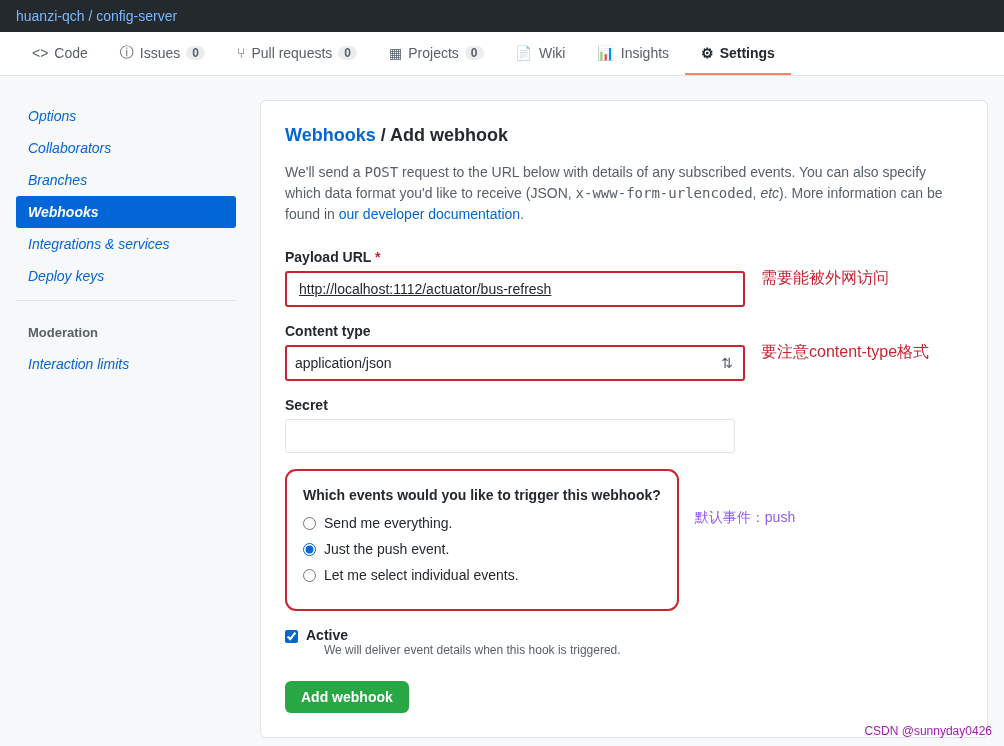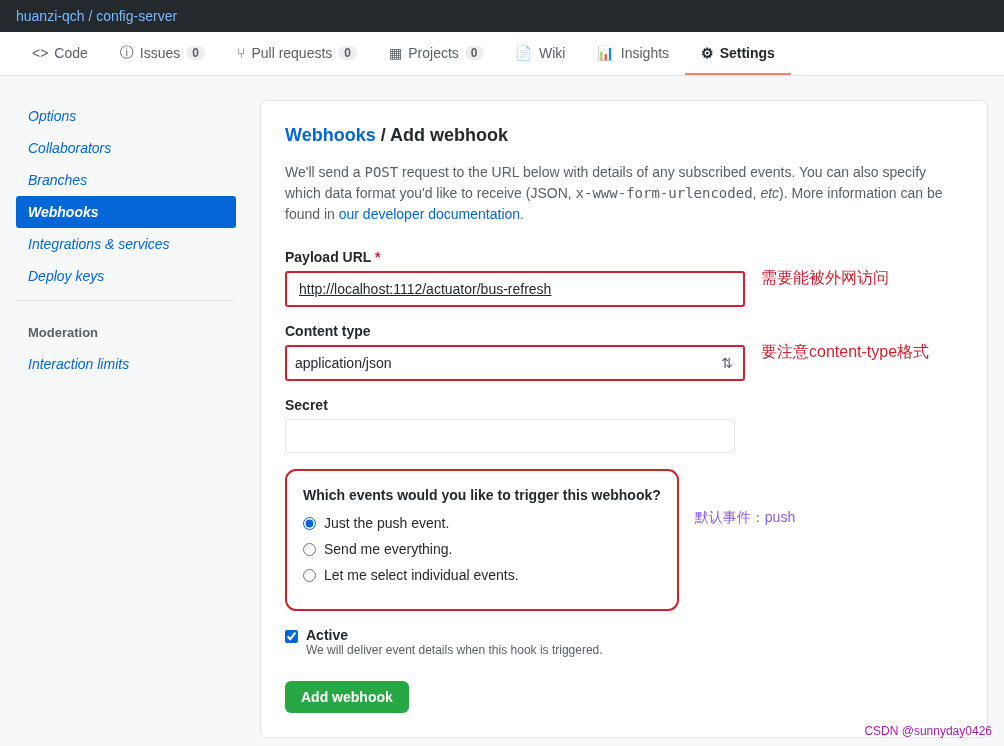--- a/index.html
+++ b/index.html
@@ -237,20 +237,21 @@
       margin-top: 3px;
       accent-color: #0366d6;
     }
     .active-label {
       font-weight: 600;
       font-size: 14px;
     }
     .active-desc {
       font-size: 12px;
       color: #586069;
+      margin-left: 18px;
     }
 
     
     .btn-green {
       background: #28a745;
       color: #fff;
       border: none;
       border-radius: 6px;
       padding: 8px 16px;
       font-size: 14px;
@@ -396,26 +397,26 @@
     <div class="form-group">
       <label class="form-label">Secret</label>
       <input type="text" class="input-field" style="max-width: 450px;">
     </div>
 
     
     <div class="events-row">
       <div class="events-box">
         <div class="events-title">Which events would you like to trigger this webhook?</div>
         <label class="radio-option">
+          <input type="radio" name="events" style="">
+          <span>Send me everything.</span>
+        </label>
+        <label class="radio-option">
           <input type="radio" name="events" checked="" style="">
           <span>Just the push event.</span>
-        </label>
-        <label class="radio-option">
-          <input type="radio" name="events" style="">
-          <span>Send me everything.</span>
         </label>
         <label class="radio-option">
           <input type="radio" name="events" style="">
           <span>Let me select individual events.</span>
         </label>
       </div>
       <span class="events-annotation">默认事件：push</span>
     </div>
 
     

